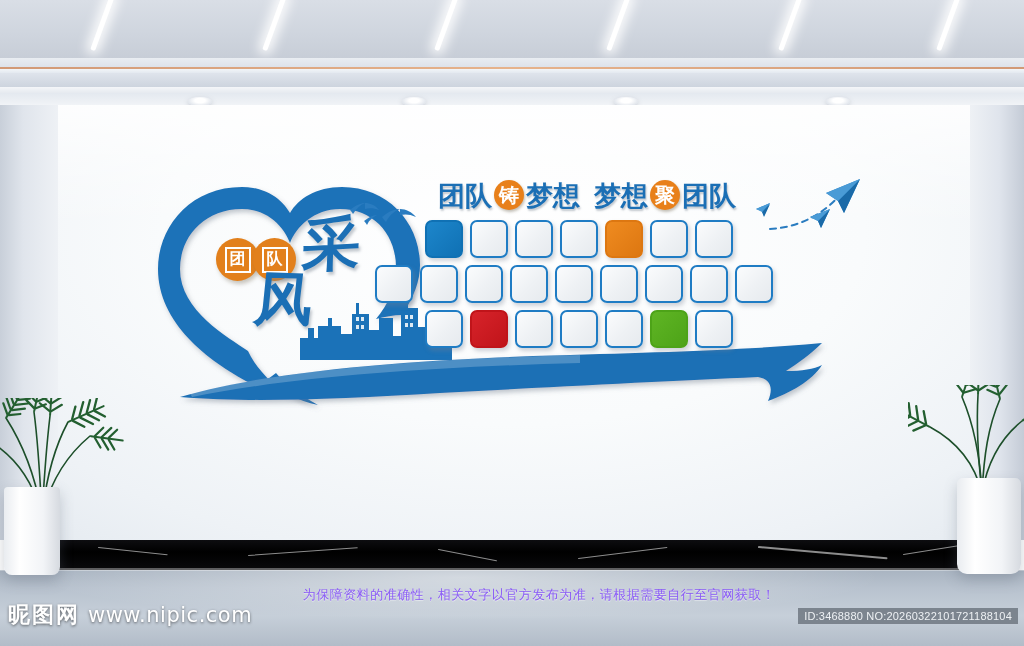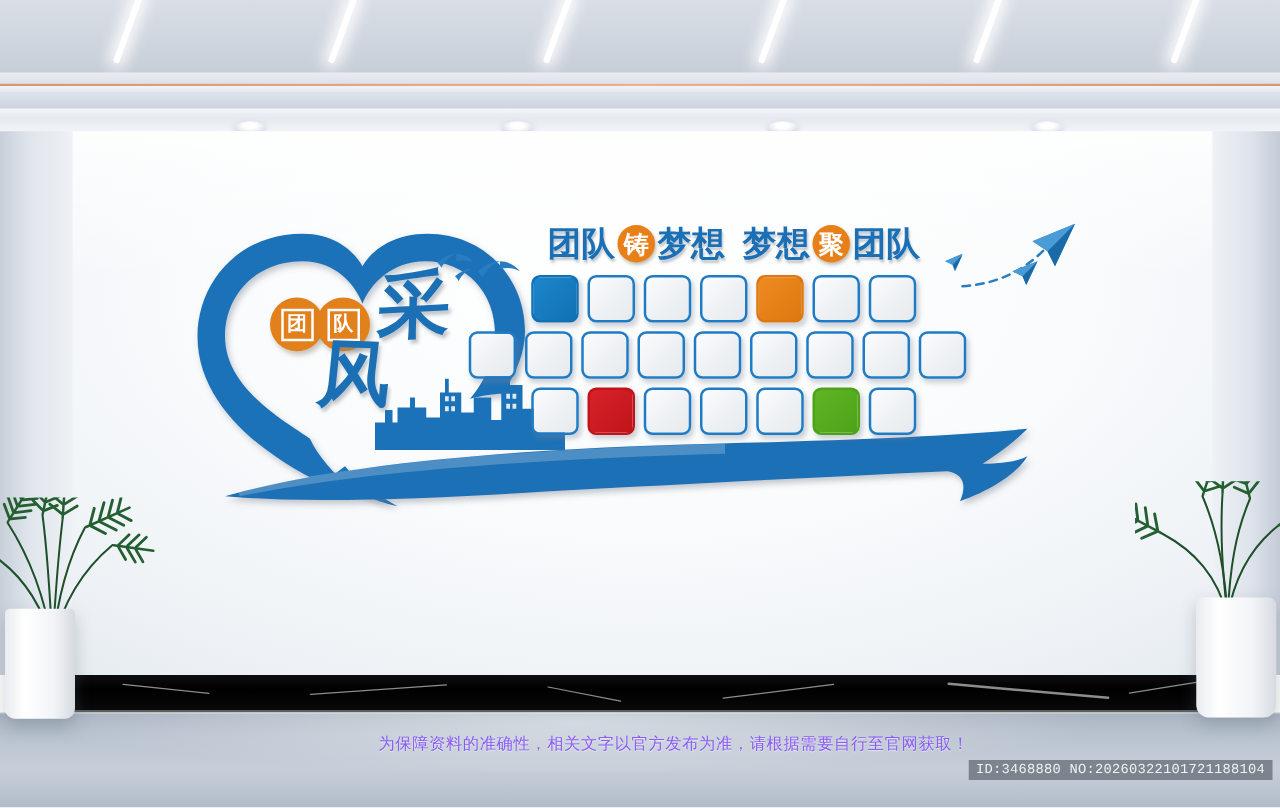--- a/index.html
+++ b/index.html
@@ -90,21 +90,21 @@
   .cell.red{background:linear-gradient(135deg,#d7232a,#c0141a);border-color:#c0141a;}
   .cell.green{background:linear-gradient(135deg,#5fb524,#4da318);border-color:#4da318;}
 
   
   .notice{position:absolute;left:0;width:1024px;text-align:center;color:#8b5cf6;
     font-family:"DejaVu Sans","Liberation Sans",sans-serif;font-size:13px;letter-spacing:.5px;
     text-shadow:0 1px 1px rgba(255,255,255,.6);margin-left:27px;}
   .notice1{top:586px;}
   .notice2{top:610px;}
   .idtag{position:absolute;right:6px;top:608px;background:rgba(96,104,114,.72);color:#eef1f4;
-    font-family:Liberation Mono, monospace;font-size:11px;padding:2px 6px;letter-spacing:.2px;}
+    font-family:Liberation Sans, sans-serif;font-size:11px;padding:2px 6px;letter-spacing:.2px;}
   .wm{position:absolute;left:8px;top:600px;display:flex;align-items:center;gap:8px;
     color:#ffffff;text-shadow:0 1px 3px rgba(0,0,0,.55);}
   .wm-cn{font-family:"DejaVu Sans","Liberation Sans",sans-serif;font-size:22px;font-weight:bold;letter-spacing:2px;}
   .wm-url{font-family:"DejaVu Sans","Liberation Sans",sans-serif;font-size:21px;letter-spacing:.5px;}
 </style>
 </head>
 <body>
 
 <div id="stage">
 
@@ -393,14 +393,18 @@
         <div class="cell" style="left: 410px; top: 145px;"></div>
         <div class="cell" style="left: 455px; top: 145px;"></div>
         <div class="cell green" style="left: 500px; top: 145px;"></div>
         <div class="cell" style="left: 545px; top: 145px;"></div>
       </div>
   </div>
 
   <div class="notice notice1">为保障资料的准确性，相关文字以官方发布为准，请根据需要自行至官网获取！</div>
   <div class="idtag">ID:3468880 NO:20260322101721188104</div>
 
+  <div class="wm">
+    <span class="wm-cn">昵图网</span>
+    <span class="wm-url">www.nipic.com</span>
+  </div>
 
 </div>
 
 </body></html>

